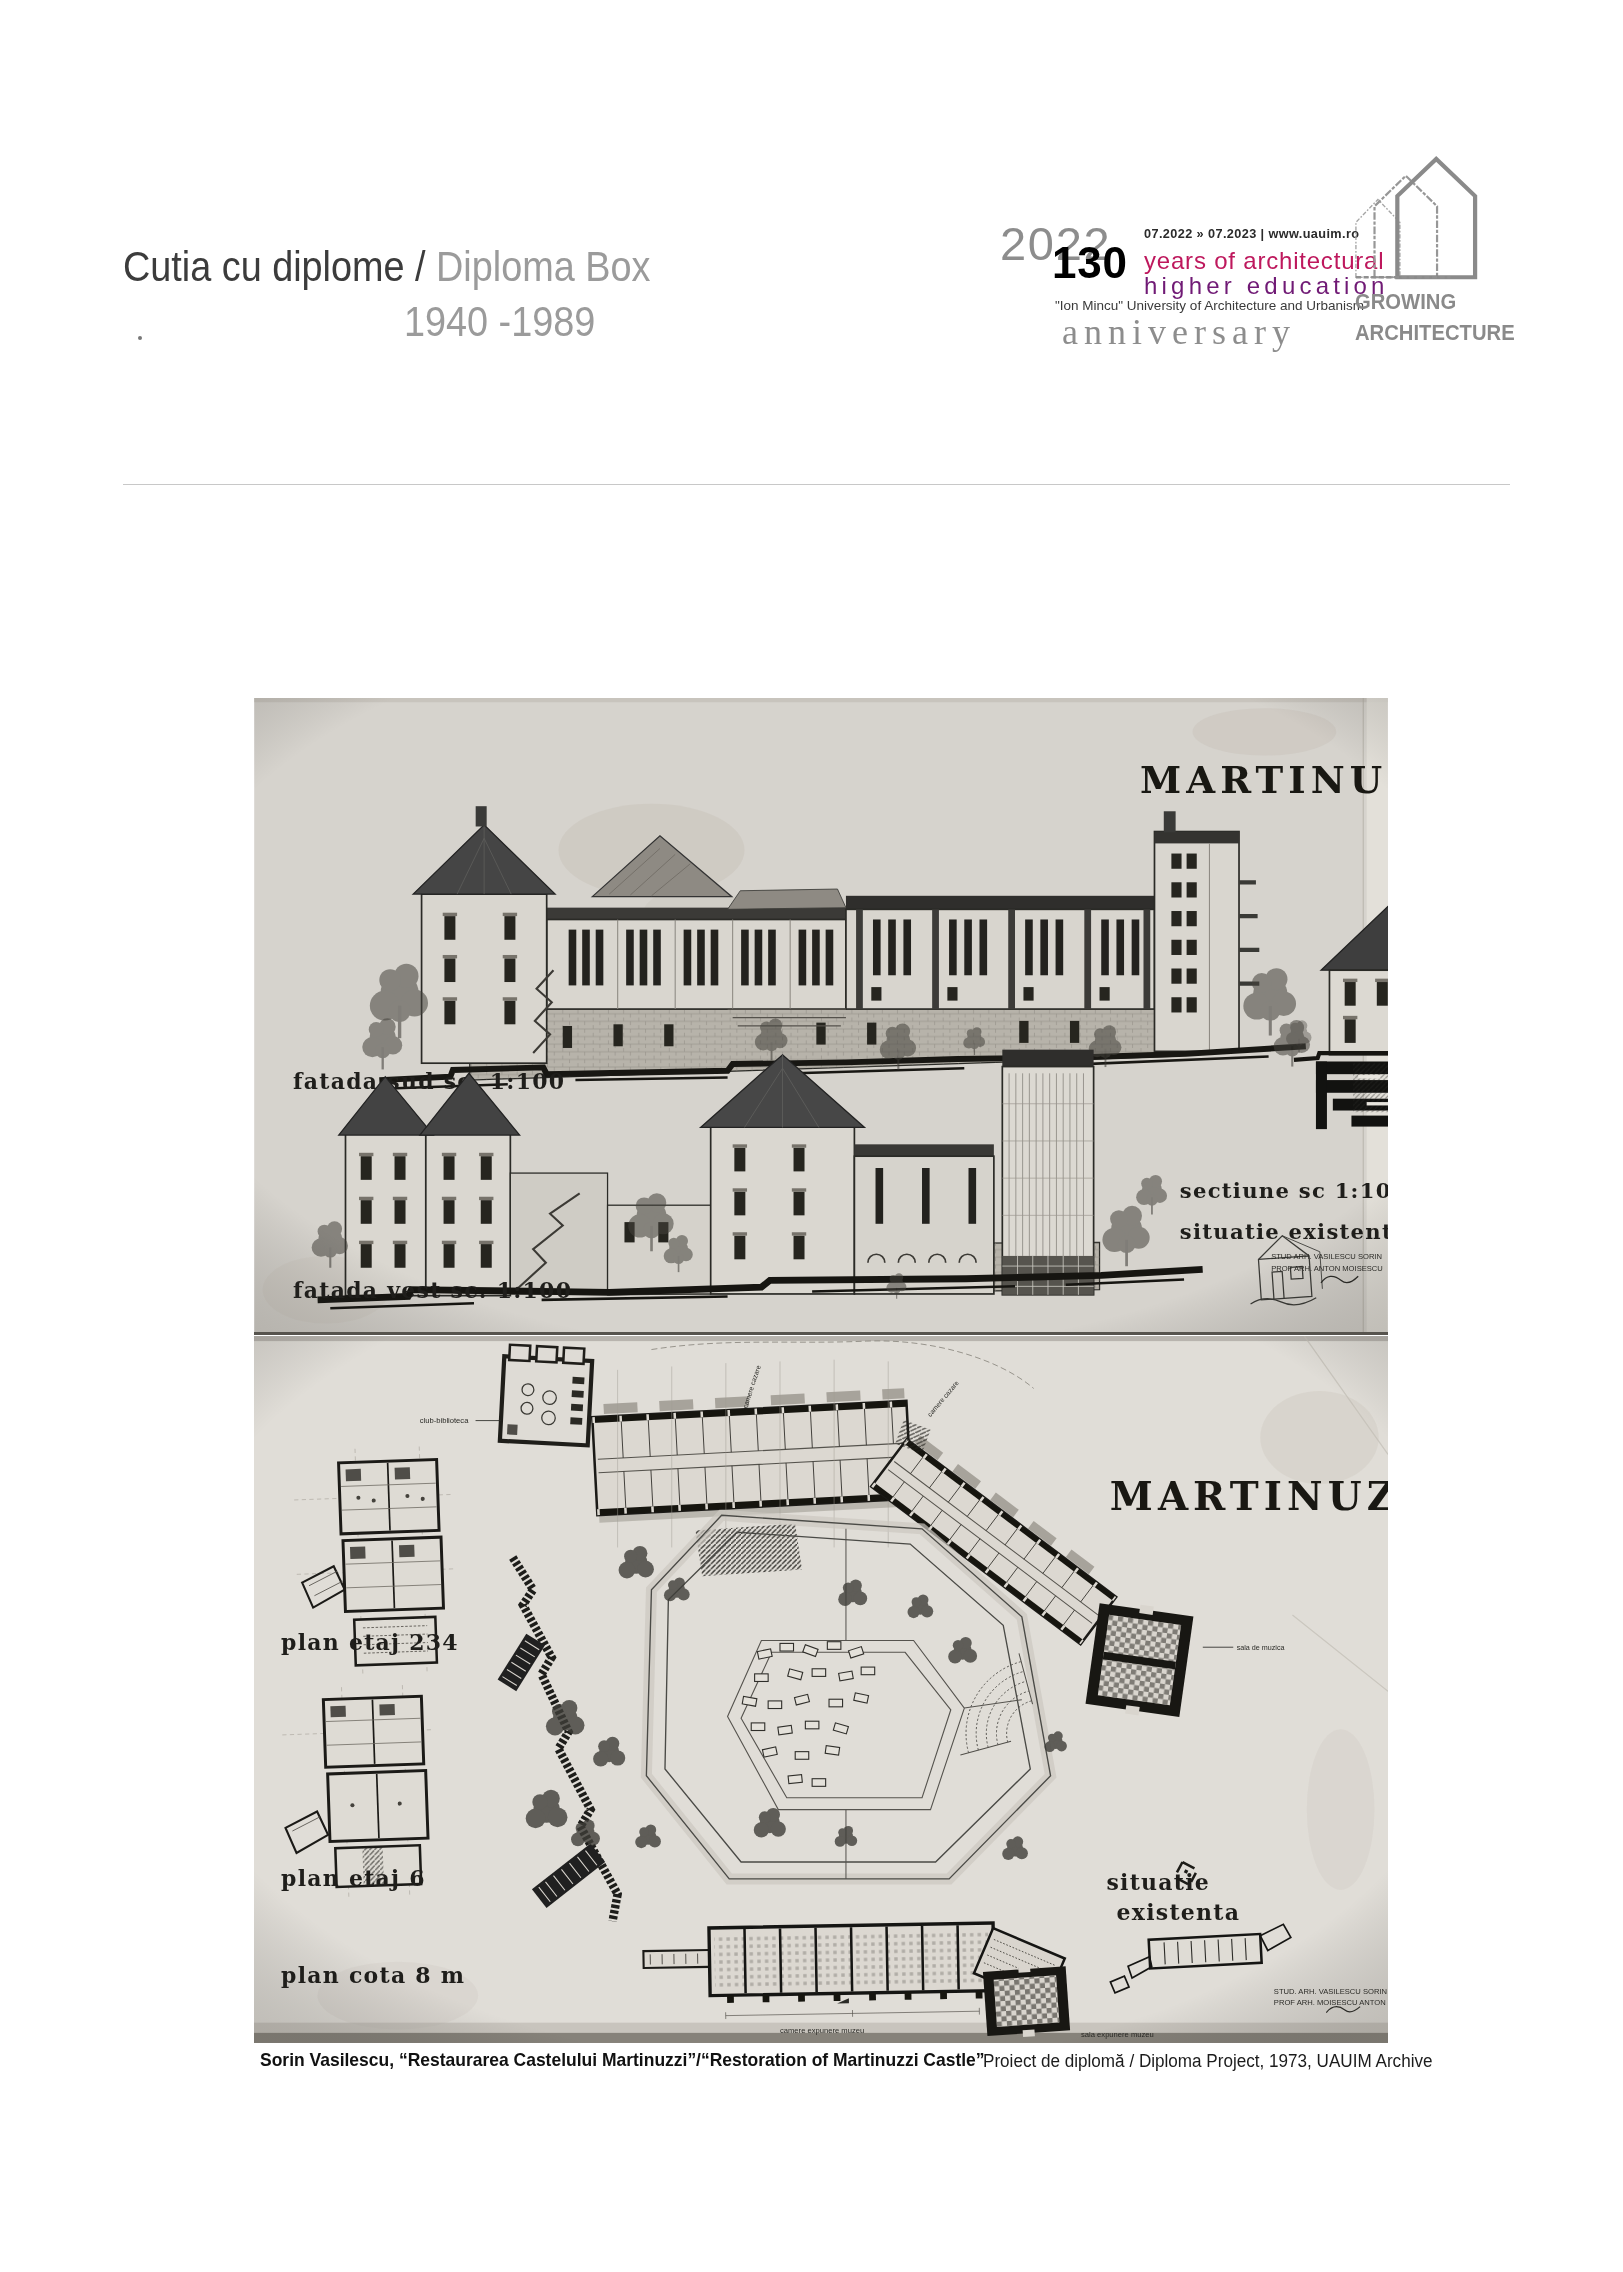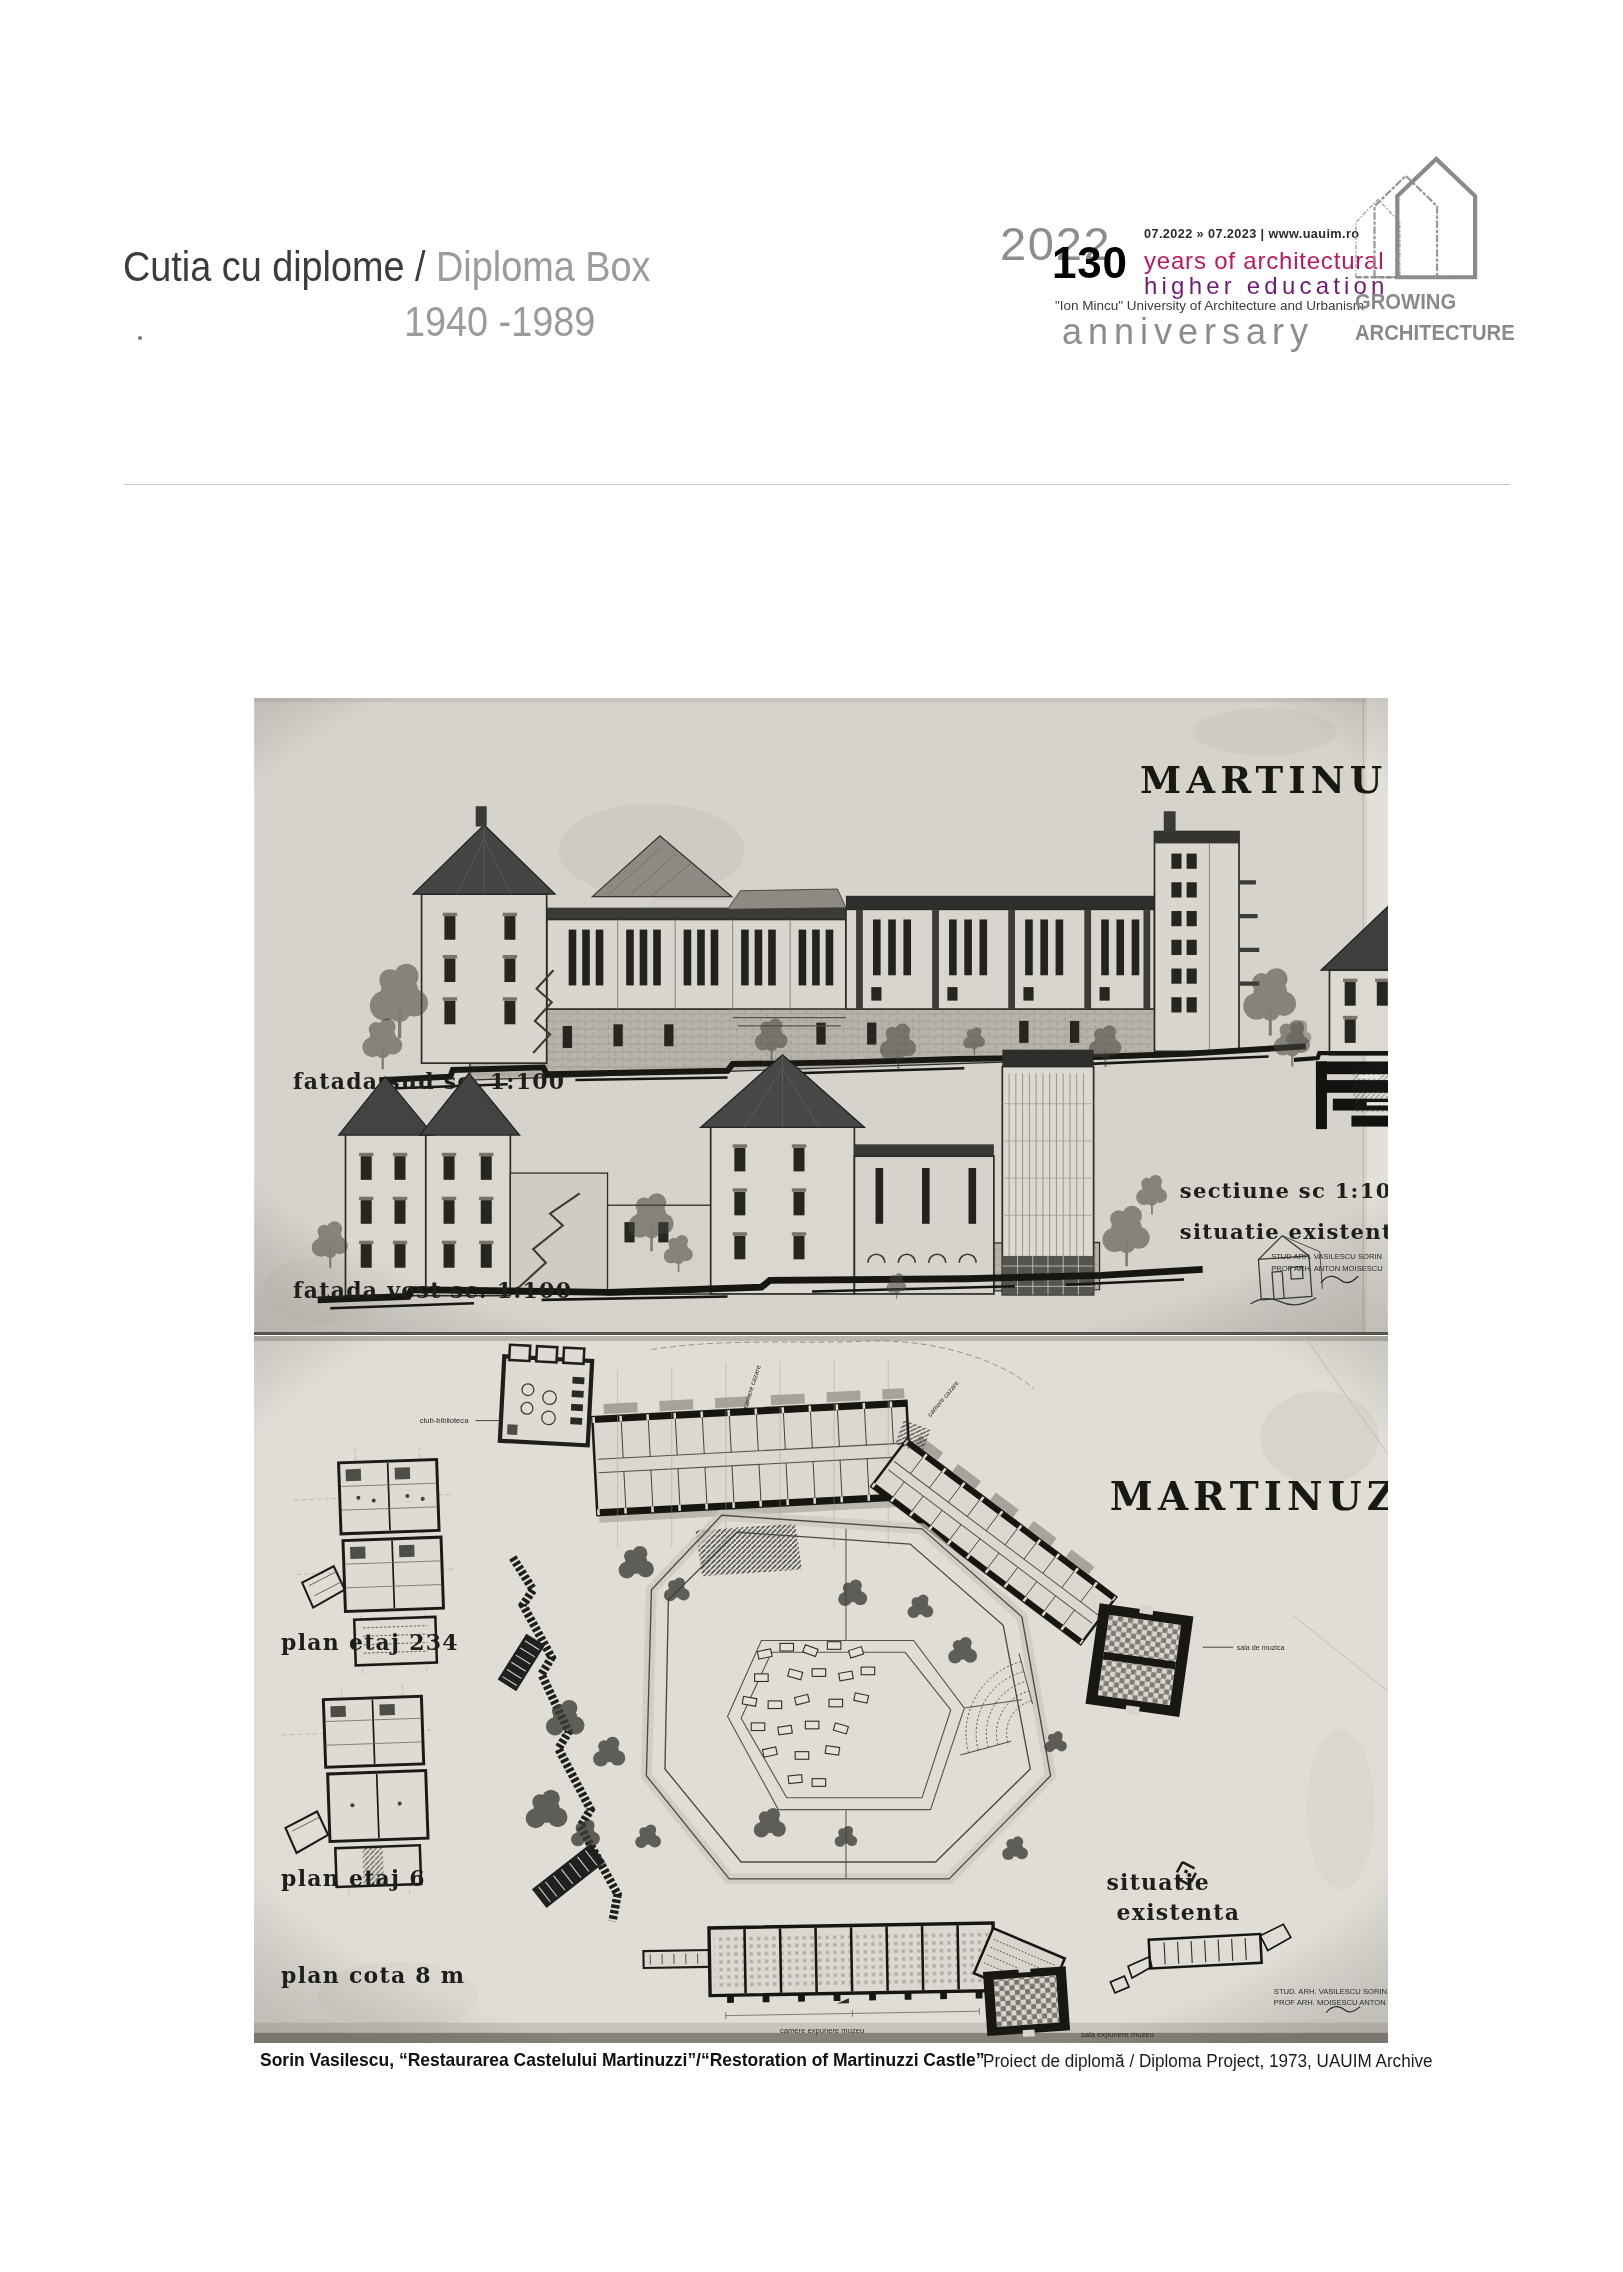--- a/index.html
+++ b/index.html
@@ -15,21 +15,21 @@
   .title-dot{left:138px;top:336px;width:4.2px;height:4.2px;border-radius:50%;background:#777;}
   .hr{left:123px;top:484px;width:1387px;height:0.8px;background:#c8c8c8;}
   
   .yr2022{left:1000px;top:216px;font-size:47px;font-weight:normal;color:#8d8d8d;letter-spacing:1.7px;}
   .yr130{left:1052px;top:238px;font-size:44px;font-weight:bold;color:#000000;letter-spacing:0.8px;}
   .dateline{left:1144px;top:227px;font-size:12.7px;font-weight:bold;color:#2b2b2b;letter-spacing:0.4px;white-space:nowrap;}
   .years1{left:1144px;top:247px;font-size:24px;color:#be185d;letter-spacing:0.8px;white-space:nowrap;}
   .years2{left:1144px;top:272px;font-size:24px;color:#701a75;letter-spacing:4.2px;white-space:nowrap;}
   .univ{left:1055px;top:298px;font-size:13.5px;color:#3a3a3a;white-space:nowrap;}
   .anniv{left:1062px;top:311px;font-size:36px;color:#8d8d8d;letter-spacing:6px;
-         font-family:Liberation Sans, sans-serif;white-space:nowrap;}
+         font-family:Liberation Serif, serif;white-space:nowrap;}
   
   .ga-houses{left:1349px;top:142px;}
   .ga-t1{left:1355px;top:289px;font-size:22px;font-weight:bold;color:#8a8a8a;transform:scaleX(.92);transform-origin:left top;white-space:nowrap;}
   .ga-t2{left:1355px;top:320px;font-size:22px;font-weight:bold;color:#8a8a8a;transform:scaleX(.92);transform-origin:left top;white-space:nowrap;}
   
   .photo-top{left:254px;top:698px;width:1134px;height:634px;}
   .photo-gap{left:254px;top:1332px;width:1134px;height:3.4px;background:#57544e;}
   .photo-bottom{left:254px;top:1336px;width:1134px;height:707px;}
   
   .cap-b{left:260px;top:2049px;font-size:18.6px;font-weight:bold;color:#111;white-space:nowrap;

